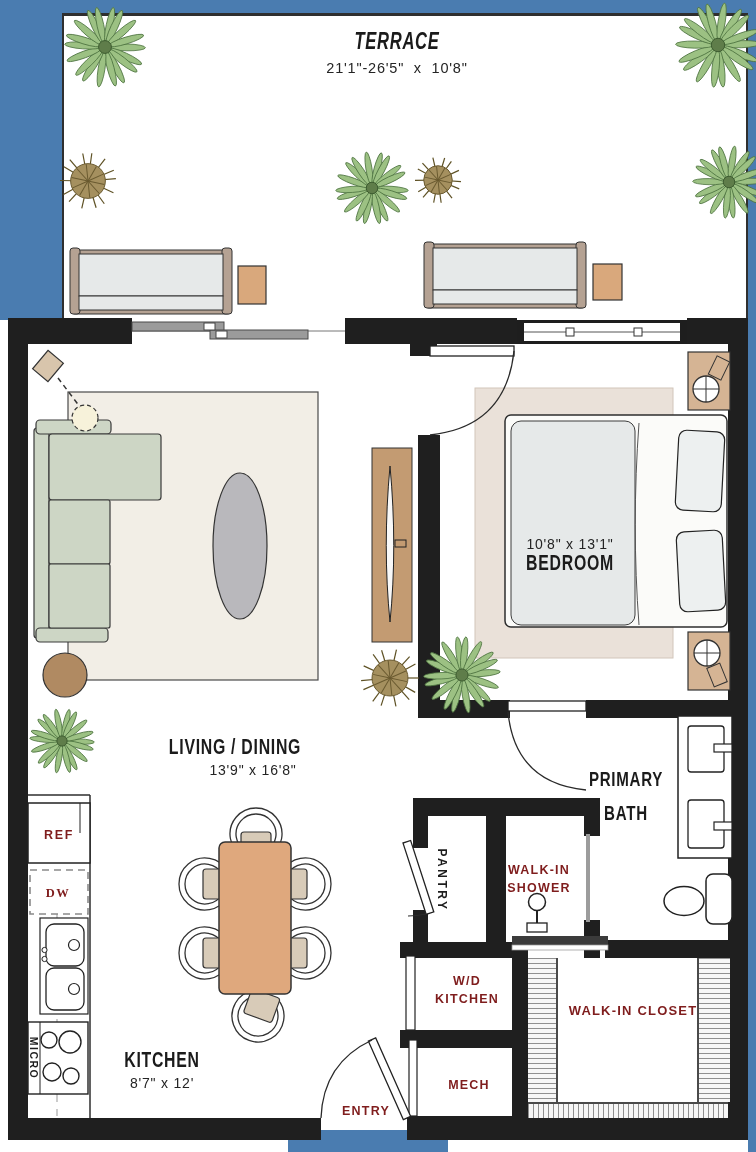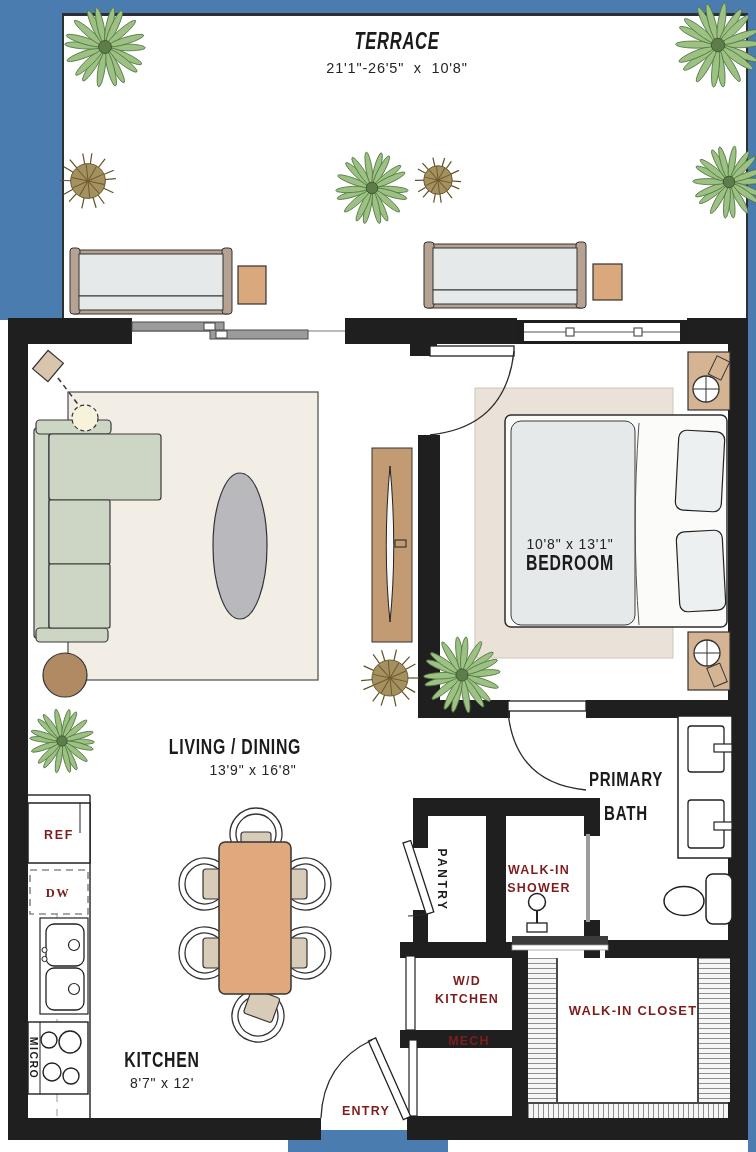--- a/index.html
+++ b/index.html
@@ -477,21 +477,21 @@
     <span>KITCHEN</span>
     </div>
   <div class="dims" style="left:62px;top:1075px;width:200px;font-size:14px;">8'7" x 12'</div>
 
   <div class="title" style="left:566px;top:762px;width:120px;font-size:21px;line-height:1.6;">
     <span>PRIMARY BATH</span>
     </div>
 
   <div class="slbl" style="left:484px;top:861px;width:110px;">WALK-IN SHOWER</div>
   <div class="slbl" style="left:422px;top:972px;width:90px;">W/D KITCHEN</div>
-  <div class="slbl" style="left:424px;top:1032px;width:90px;">MECH</div>
+  <div class="slbl" style="left:424px;top:1076px;width:90px;">MECH</div>
   <div class="slbl" style="left:568px;top:1002px;width:130px;font-size:13px;">WALK-IN CLOSET</div>
   <div class="slbl" style="left:316px;top:1102px;width:100px;">ENTRY</div>
 
   <div class="slbl" style="left:29px;top:826px;width:60px;letter-spacing:1.6px;">REF</div>
   <div class="slbl" style="left:28px;top:884px;width:60px;letter-spacing:1.6px;font-family:Liberation Serif, serif;">DW</div>
 
   <div class="vlbl" style="left:442px;top:880px;font-size:12px;">PANTRY</div>
   <div class="vlbl" style="left:34px;top:1058px;font-size:10.5px;letter-spacing:1.5px;">MICRO</div>
 </div>
 

